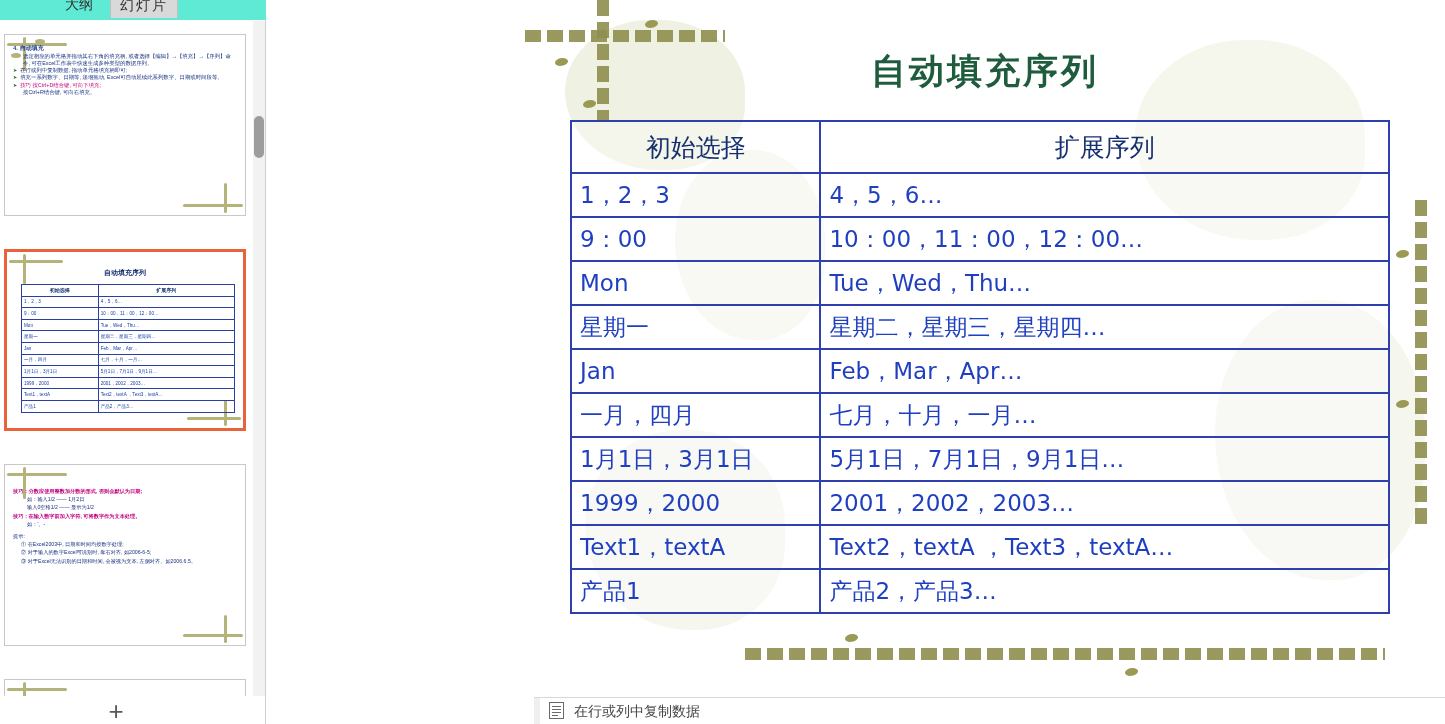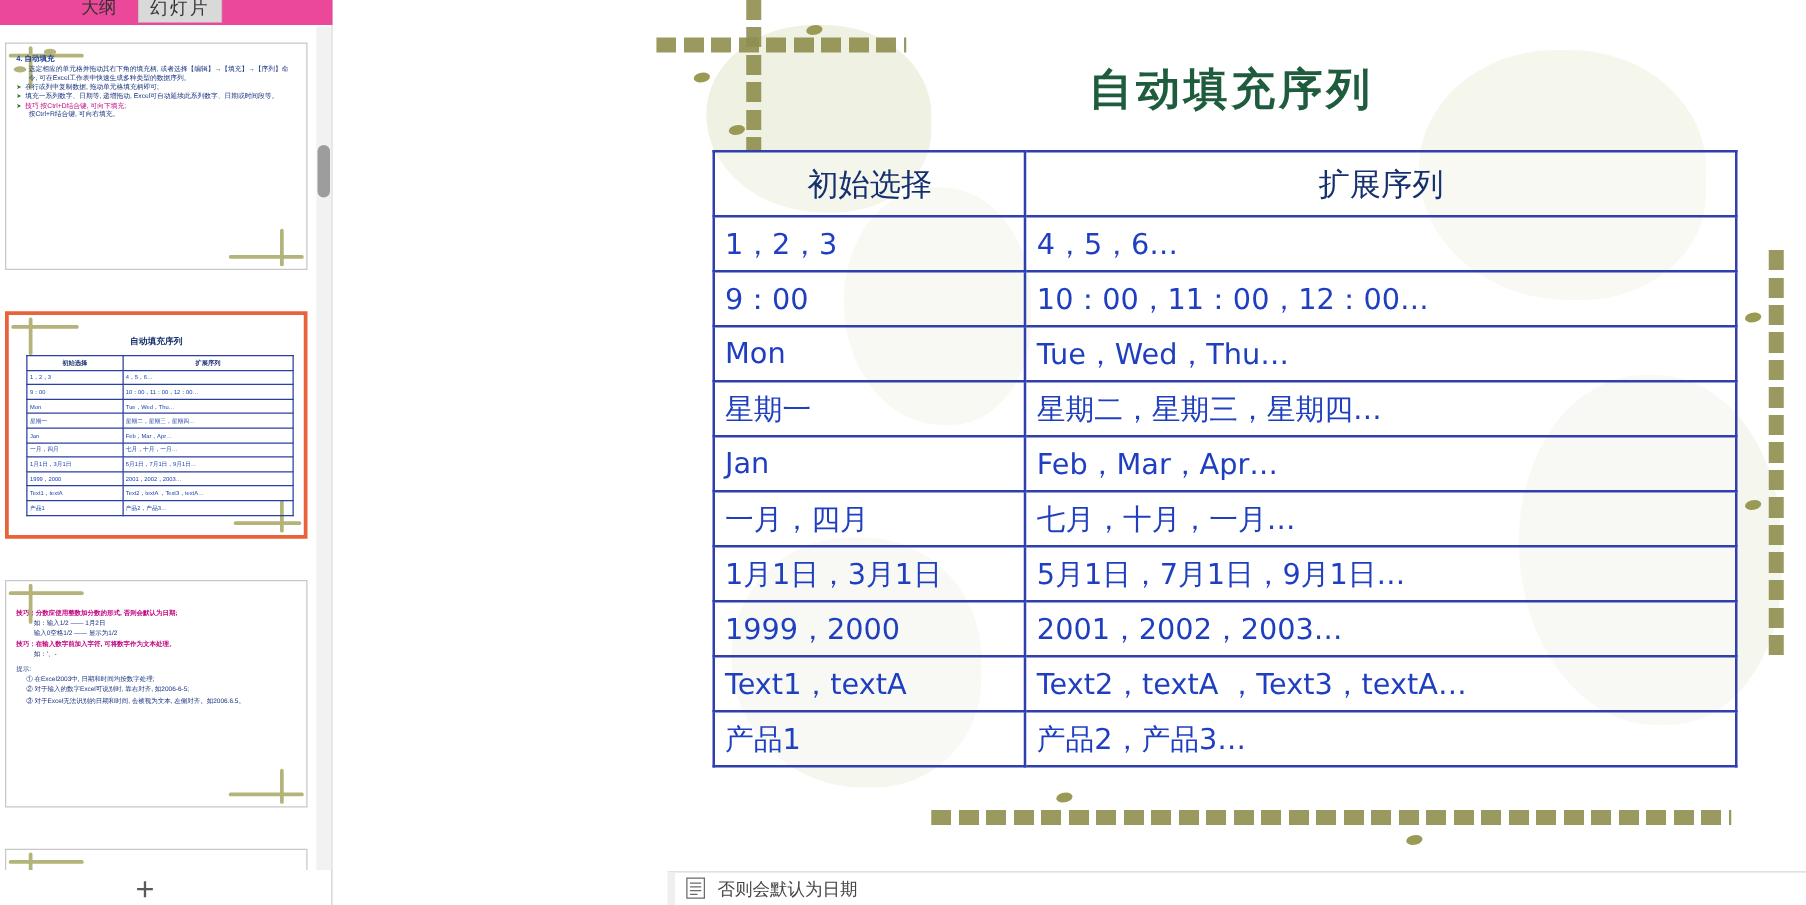--- a/index.html
+++ b/index.html
@@ -24,21 +24,22 @@
     height: 724px;
     background: #ffffff;
     border-right: 1px solid #cfcfcf;
     box-sizing: border-box;
   }
   .tabs {
     position: absolute;
     left: 0; top: 0;
     height: 20px;
     width: 266px;
-    background: #ec4899;
+    background: #5eead4;
+    font-family: Liberation Mono, monospace;
   }
   .tab {
     position: absolute;
     top: -8px;
     height: 26px;
     line-height: 26px;
     font-size: 14px;
     color: #333333;
     padding: 0 8px;
     box-sizing: border-box;
@@ -528,17 +529,17 @@
     </div>
 
     <div class="notes-bar">
       <div class="notes-divider"></div>
       <div class="notes-icon">
         <i style="top:3px;"></i>
           <i style="top:6px;"></i>
           <i style="top:9px;"></i>
           <i style="top:12px;width:6px;"></i>
       </div>
-      <div class="notes-text">否则会默认为日期</div>
+      <div class="notes-text">在行或列中复制数据</div>
     </div>
 
   </div>
 </div>
 
 </body></html>

